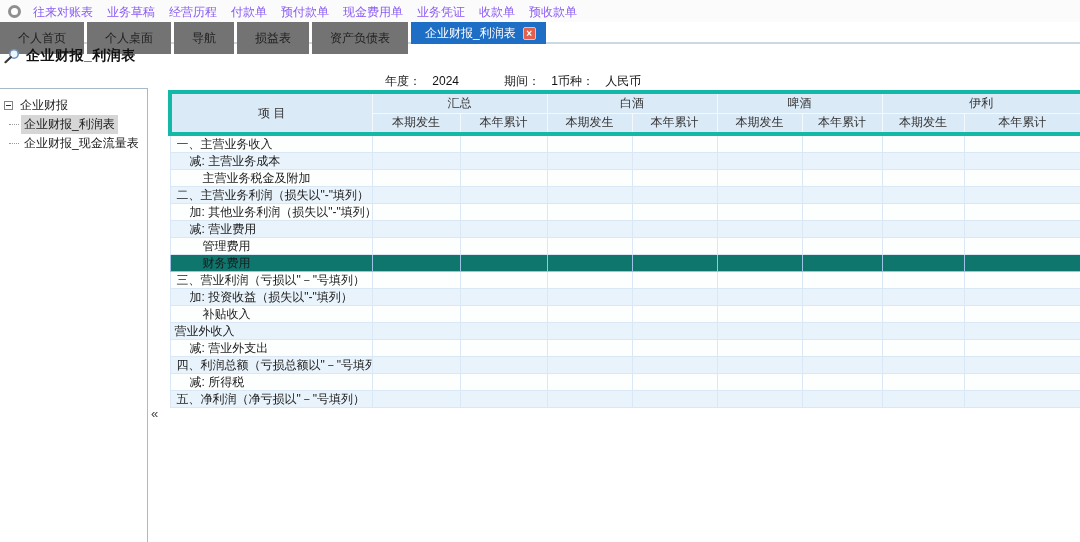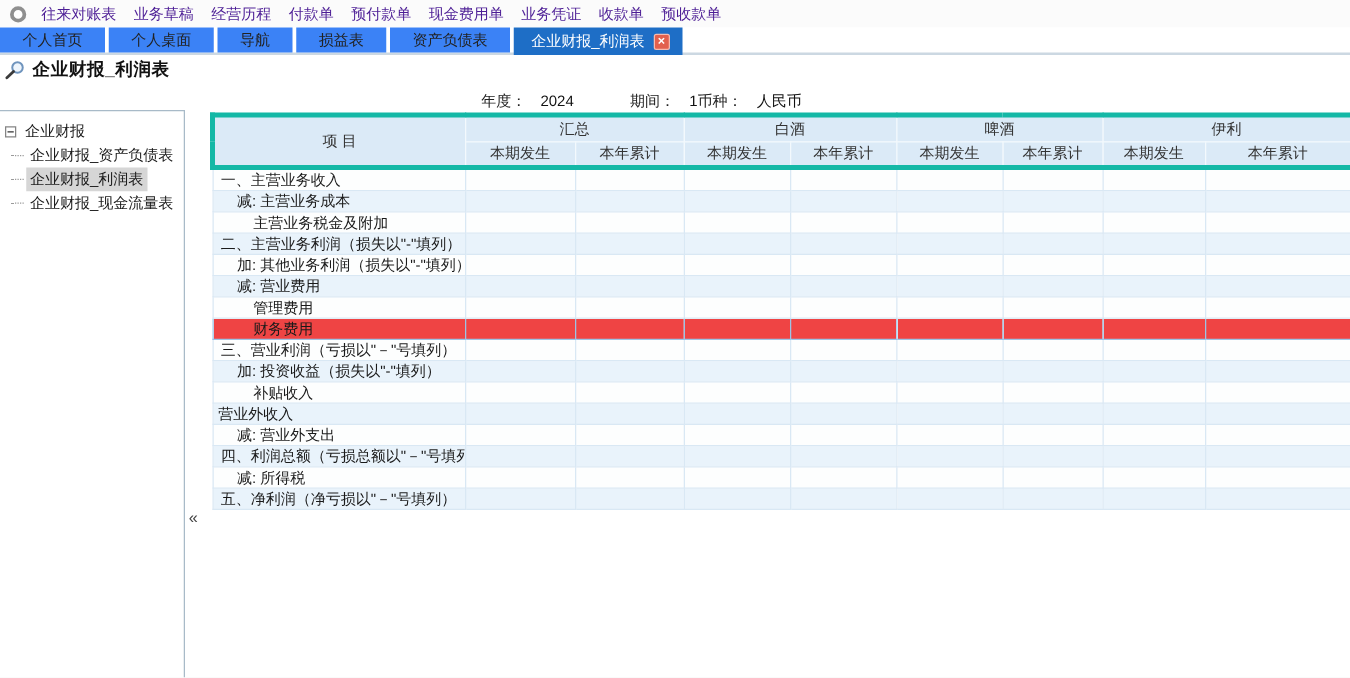--- a/index.html
+++ b/index.html
@@ -4,27 +4,27 @@
 <style>
   * { margin:0; padding:0; box-sizing:border-box; }
   body { background:#e8e8e8; font-family:"Liberation Sans","DejaVu Sans",sans-serif; }
   .screen { position:relative; width:1080px; height:542px; background:#ffffff; overflow:hidden; }
 
   
   .menubar { position:absolute; top:0; left:0; right:0; height:22px; background:#fbfbfb;
              display:flex; align-items:center; padding-left:6px; }
   .gear-icon { width:13px; height:13px; border:3px solid #8f8f8f; border-radius:50%;
                display:inline-block; margin:0 12px 0 2px; background:#fff; }
-  .menu-item { font-size:12px; color:#4c1d95; margin-right:14px; white-space:nowrap; cursor:default;text-align:right; }
+  .menu-item { font-size:12px; color:#8b5cf6; margin-right:14px; white-space:nowrap; cursor:default;text-align:right; }
 
   
   .tabbar { position:absolute; top:22px; left:0; right:0; height:22px; background:#ffffff;
             border-bottom:2px solid #ccd8e2; display:flex; }
-  .tab { font-size:12px; color:#222; background:#3b82f6; padding:0 18px; margin-right:3px;
-         display:flex; align-items:center; height:20px; white-space:nowrap; }
+  .tab { font-size:12px; color:#222; background:#737373; padding:0 18px; margin-right:3px;
+         display:flex; align-items:center; height:32px; white-space:nowrap; }
   .tab.active { background:#1e6ec6; color:#fff; height:22px; margin-bottom:-2px; padding:0 10px 0 14px; }
   .tab-close { width:13px; height:13px; background:#e2604e; border:1px solid #f5b9ae; border-radius:2px;
                color:#fff; font-size:10px; line-height:11px; text-align:center; margin-left:7px; font-weight:bold; }
 
   
   .titlebar { position:absolute; top:47px; left:4px; height:18px; display:flex; align-items:center; }
   .page-title { font-size:14px; font-weight:bold; color:#111; margin-left:6px; letter-spacing:0.5px; }
 
   
   .filter { position:absolute; top:73px; font-size:12px; color:#222; white-space:nowrap; }
@@ -54,21 +54,21 @@
 
   
   table.grid { position:absolute; left:168px; top:2px; width:912px; border-collapse:collapse;
                table-layout:fixed; font-size:12px; color:#1a1a1a; }
   .grid th { background:#dbeaf7; border:1px solid #f3f9fd; font-weight:normal; color:#333;
              height:21px; text-align:center; }
   .grid thead { border:4px solid #14b8a6; }
   .grid td { border:1px solid #d9e8f4; height:16px; line-height:16px; padding:0 4px;
              background:#fdfefe; white-space:nowrap; overflow:hidden; }
   .grid tbody tr.alt td { background:#e9f3fb; }
-  .grid tbody tr.selected td { background:#ef4444; border-color:#9cc3e6; }
+  .grid tbody tr.selected td { background:#0f766e; border-color:#9cc3e6; }
   .grid td.label-cell { text-align:left; }
 </style>
 </head>
 <body>
 
 <div class="screen">
 
   <div class="menubar">
     <span class="gear-icon"></span>
     <span id="menu-items"><span class="menu-item">往来对账表</span><span class="menu-item">业务草稿</span><span class="menu-item">经营历程</span><span class="menu-item">付款单</span><span class="menu-item">预付款单</span><span class="menu-item">现金费用单</span><span class="menu-item">业务凭证</span><span class="menu-item">收款单</span><span class="menu-item">预收款单</span></span>
@@ -118,24 +118,20 @@
   </div>
 
   <div class="main">
 
     <div class="tree-panel">
       <div class="tree-root">
         <span class="expand-box"></span>
         <span class="tree-label">企业财报</span>
       </div>
       <div class="tree-children" id="tree-children">
-          <div class="tree-item">
-            <span class="tree-dash"></span>
-            <span class="tree-label">企业财报_资产负债表</span>
-          </div>
           <div class="tree-item selected">
             <span class="tree-dash"></span>
             <span class="tree-label">企业财报_利润表</span>
           </div>
           <div class="tree-item">
             <span class="tree-dash"></span>
             <span class="tree-label">企业财报_现金流量表</span>
           </div>
         </div>
     </div>

